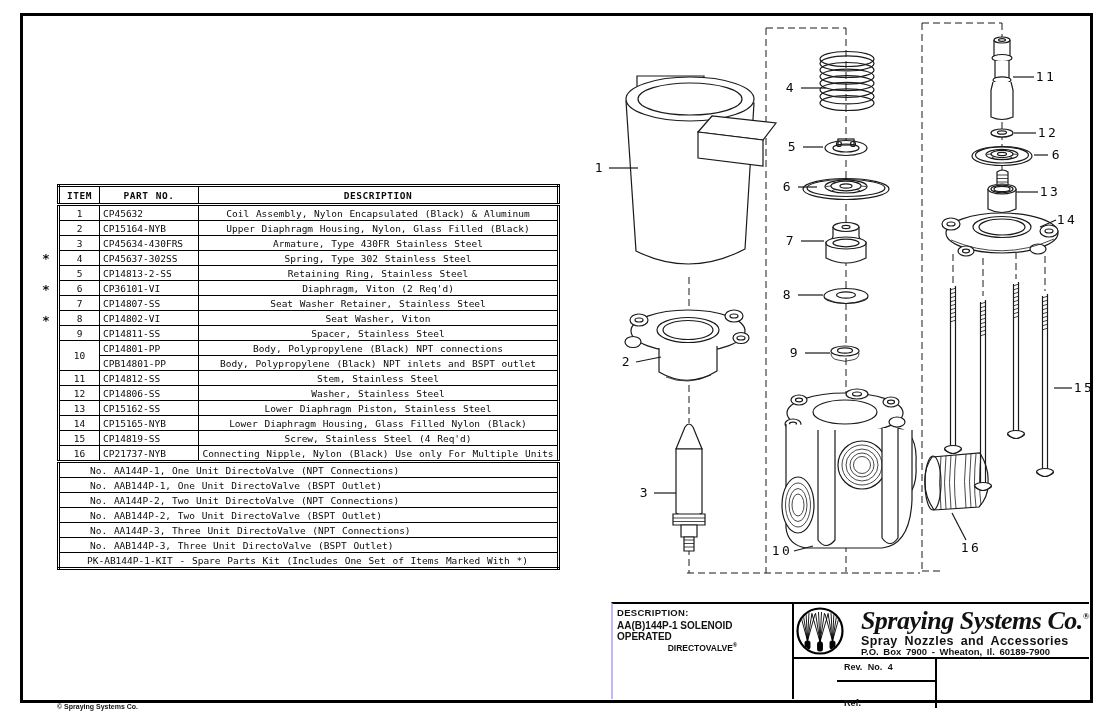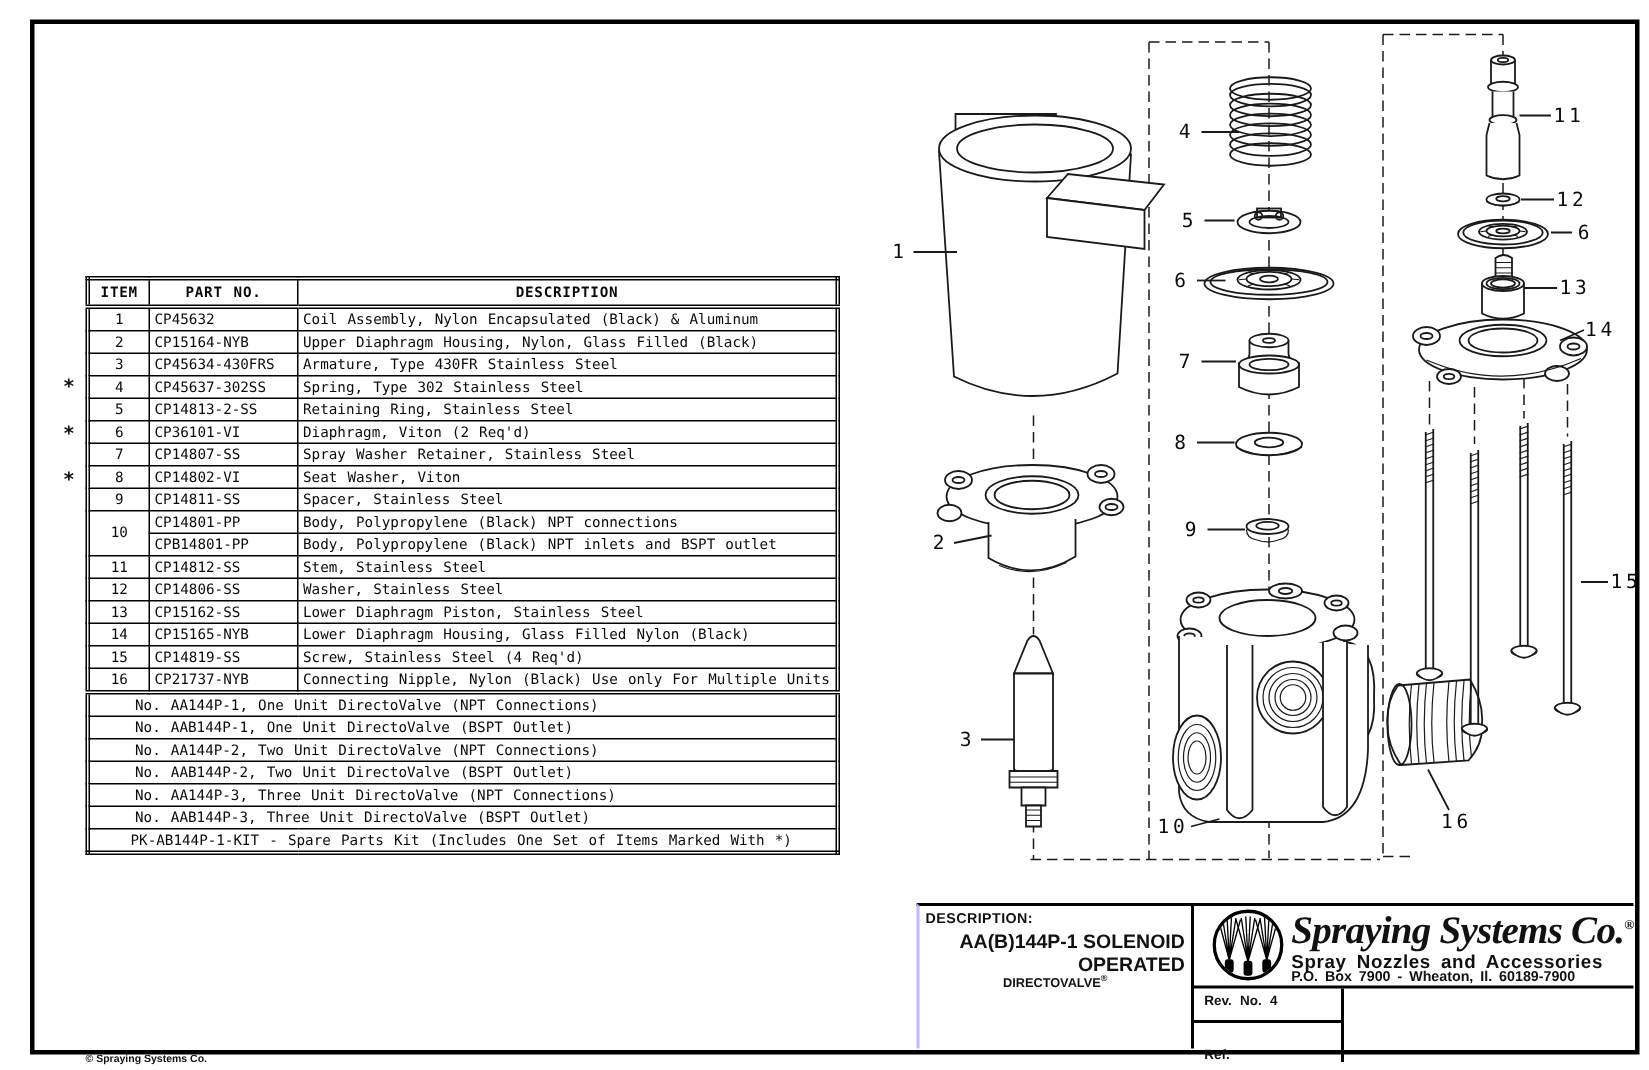--- a/index.html
+++ b/index.html
@@ -11,50 +11,50 @@
   .star-mark{position:absolute;left:42px;font:bold 13px "DejaVu Sans Mono",monospace;}
   .parts-wrap{position:absolute;left:57px;top:184px;}
   table.parts{border-collapse:collapse;border:3px double #000;
        font:9.5px "DejaVu Sans Mono",monospace;color:#0a0a0a;}
   .parts th,.parts td{border:1px solid #000;padding:0 3px;height:14px;
        line-height:13px;white-space:nowrap;word-spacing:1px;}
   .parts thead th{border-bottom:3px double #000;font-weight:bold;height:16px;
        text-align:center;letter-spacing:.5px;}
   .parts td.item{text-align:center;width:33px;}
   .parts td.pno{width:92px;}
-  .parts td.desc{width:352px;}
+  .parts td.desc{width:352px;text-align:center;}
   .parts tr.model-first td{border-top:3px double #000;}
   .parts td.model{padding-left:30px;}
   .parts td.model-kit{padding-left:27px;margin-top:28px;}
   
   .diagram{position:absolute;left:560px;top:14px;}
   .diagram path,.diagram ellipse,.diagram circle,.diagram line,.diagram rect{
        stroke:#1a1a1a;stroke-width:1.2;fill:none;}
   .diagram .solid{fill:#fff;}
   .diagram .dash{stroke-dasharray:7 4;stroke-width:1;}
   .diagram .thin{stroke-width:.8;}
   .diagram text{font:13px "DejaVu Sans Mono",monospace;fill:#0a0a0a;
        letter-spacing:2.5px;stroke:none;}
   
   .tblock{position:absolute;left:611px;top:602px;width:476px;height:95px;
        border-top:2px solid #000;border-left:2px solid #c4b5fd;display:flex;}
   .tb-desc{width:205px;border-right:2px solid #000;padding:3px 4px;}
   .tb-desc .lbl{font-weight:bold;font-size:9.5px;letter-spacing:.3px;}
-  .tb-desc .l1{font-weight:bold;font-size:13px;text-align:right;margin-top:2px;}
+  .tb-desc .l1{font-weight:bold;font-size:10px;text-align:left;margin-top:2px;}
   .tb-desc .l2{font-weight:bold;font-size:8.5px;text-align:center;}
   .tb-right{flex:1;display:flex;flex-direction:column;}
-  .tb-co{height:63px;border-bottom:2px solid #000;display:flex;align-items:flex-start;padding-left:10px;}
+  .tb-co{height:63px;border-bottom:2px solid #000;display:flex;align-items:flex-end;padding-left:0;gap:12px;}
   .tb-co-text{margin-left:3px;}
   .co-name{font-family:"Liberation Serif",serif;font-style:italic;font-weight:bold;
        font-size:26px;line-height:24px;letter-spacing:-.5px;white-space:nowrap;}
   .co-name sup{font-size:9px;font-style:normal;}
   .co-tag{font-weight:bold;font-size:12.5px;letter-spacing:.4px;word-spacing:3px;
        line-height:12px;margin-top:2px;}
   .co-addr{font-weight:bold;font-size:9.5px;word-spacing:2px;line-height:10px;}
-  .tb-bottom{flex:1;display:flex;}
+  .tb-bottom{flex:1;display:flex;margin-left:43px;}
   .tb-revref{width:98px;border-right:2px solid #000;display:flex;flex-direction:column;}
   .tb-rev{height:18px;border-bottom:2px solid #000;font-weight:bold;font-size:9px;
        padding:3px 0 0 7px;word-spacing:3px;}
   .tb-ref{flex:1;font-weight:bold;font-size:9px;padding:16px 0 0 7px;}
   .tb-pl{flex:1;text-align:center;padding-top:1px;}
   .tb-pl .pl-lbl{font-weight:bold;font-size:9px;word-spacing:2px;}
   .tb-pl .pl-no{font-weight:bold;font-size:14px;letter-spacing:1px;line-height:13px;}
   .tb-pl .pl-sheet{font-weight:bold;font-size:9.5px;}
   .tb-pl .pl-sheet .of{margin-left:26px;}
   .copyright{position:absolute;left:57px;top:703px;font-size:7px;font-weight:bold;
@@ -105,21 +105,21 @@
           <td class="desc">Retaining Ring, Stainless Steel</td>
         </tr>
     <tr>
           <td class="item">6</td>
           <td class="pno">CP36101-VI</td>
           <td class="desc">Diaphragm, Viton (2 Req'd)</td>
         </tr>
     <tr>
           <td class="item">7</td>
           <td class="pno">CP14807-SS</td>
-          <td class="desc">Spray Washer Retainer, Stainless Steel</td>
+          <td class="desc">Seat Washer Retainer, Stainless Steel</td>
         </tr>
     <tr>
           <td class="item">8</td>
           <td class="pno">CP14802-VI</td>
           <td class="desc">Seat Washer, Viton</td>
         </tr>
     <tr>
           <td class="item">9</td>
           <td class="pno">CP14811-SS</td>
           <td class="desc">Spacer, Stainless Steel</td>

